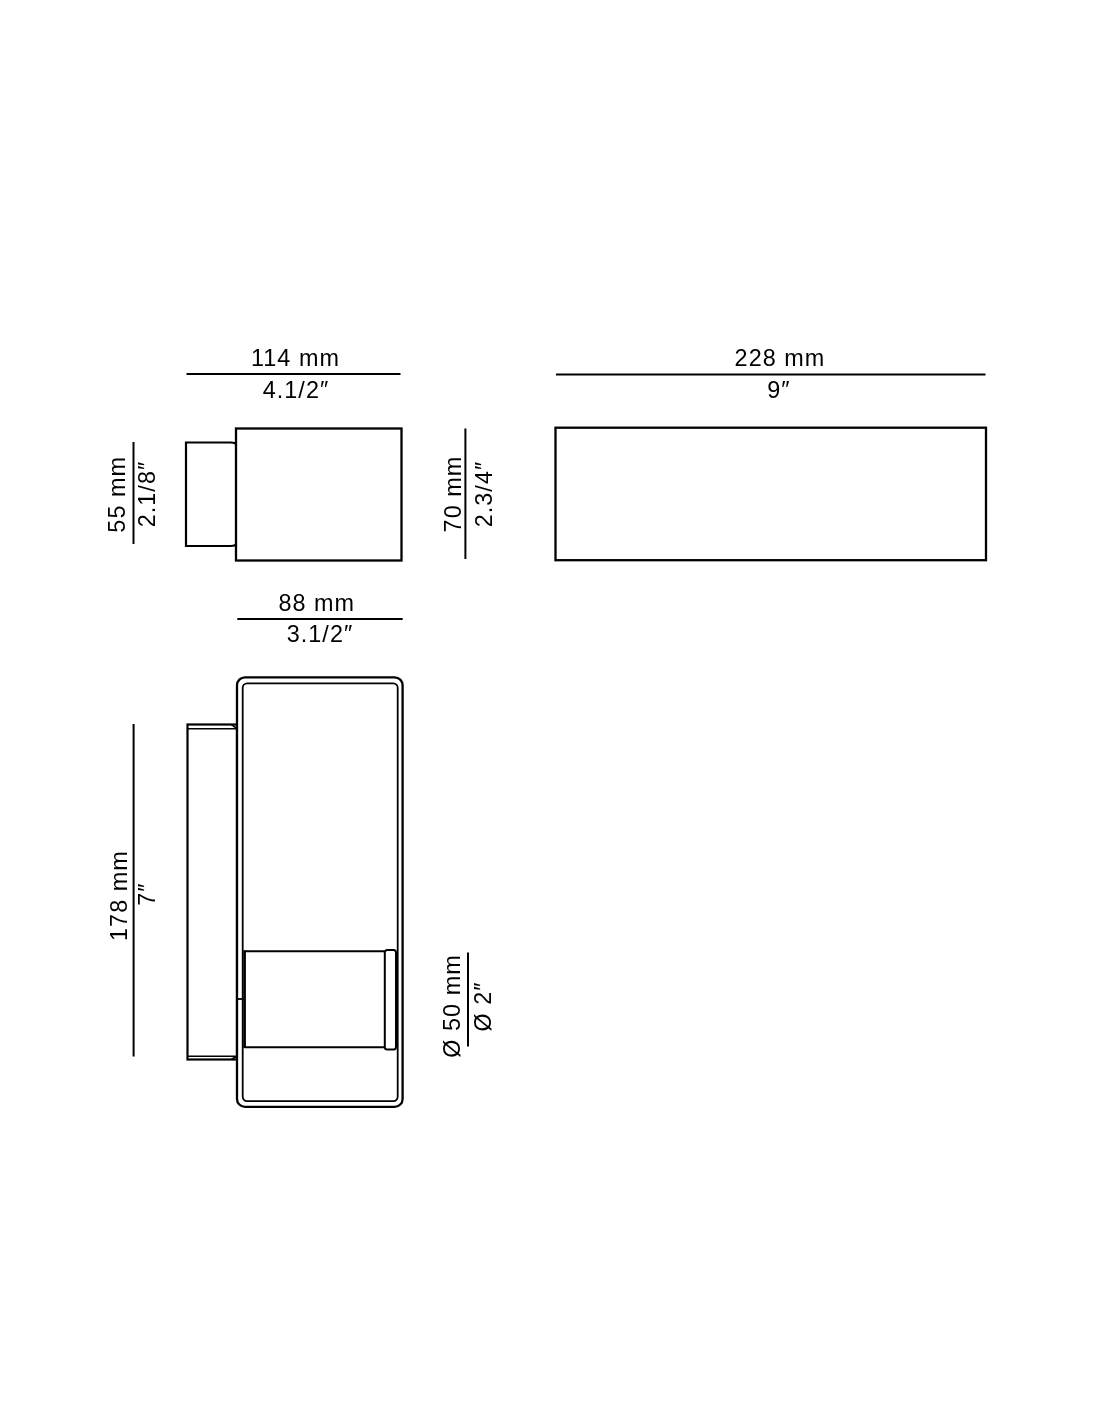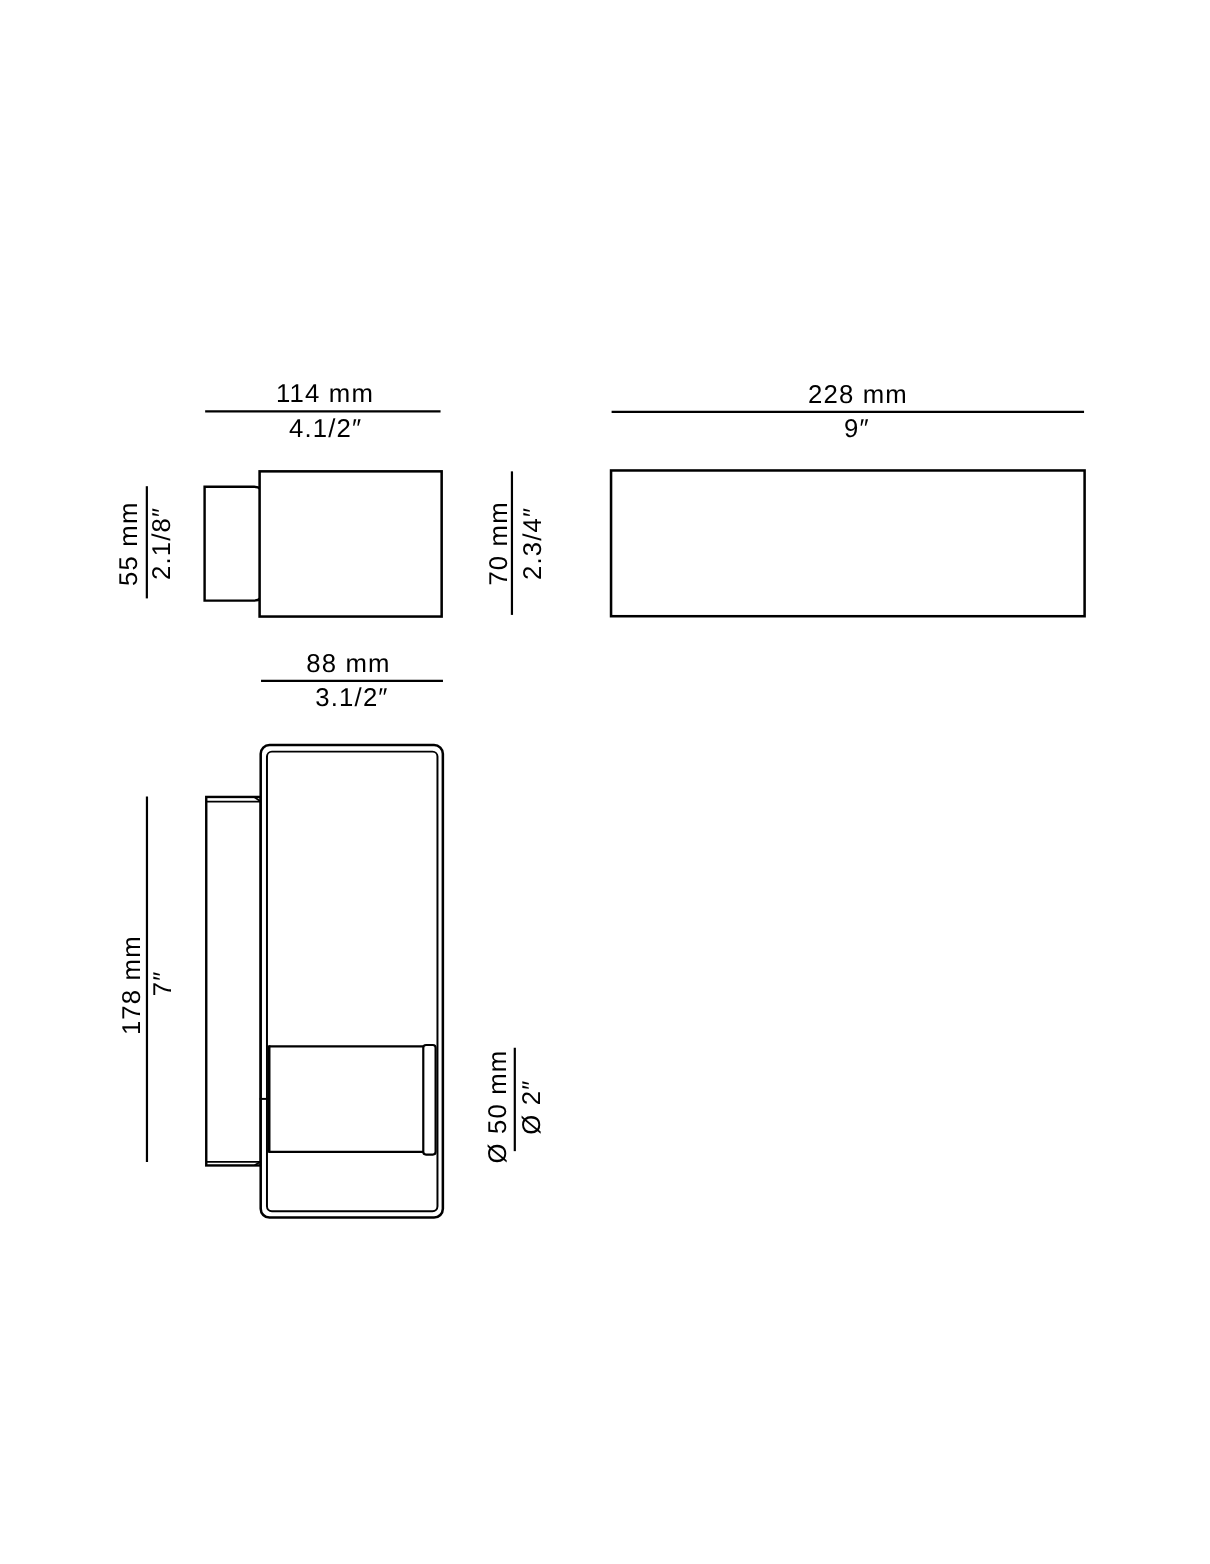--- a/index.html
+++ b/index.html
@@ -1,16 +1,16 @@
 <!DOCTYPE html>
 <html><head>
 <meta charset="utf-8">
 <style>
   html,body{margin:0;padding:0;background:#fff;}
-  #canvas{position:relative;width:1100px;height:1422px;background:#f9a8d4;overflow:hidden;}
+  #canvas{position:relative;width:1100px;height:1136px;background:#f9a8d4;overflow:hidden;}
   svg{position:absolute;left:0;top:0;}
   text{font-family:"Liberation Sans",sans-serif;font-size:23.4px;fill:#000;letter-spacing:1.05px;}
 </style>
 </head>
 <body>
 <div id="canvas">
 <svg width="1100" height="1422" viewBox="0 0 1100 1422">
   <rect x="0" y="0" width="1100" height="1422" fill="#ffffff"></rect>
 
   <line x1="186.5" y1="374" x2="400.5" y2="374" stroke="#000" stroke-width="2"></line>

